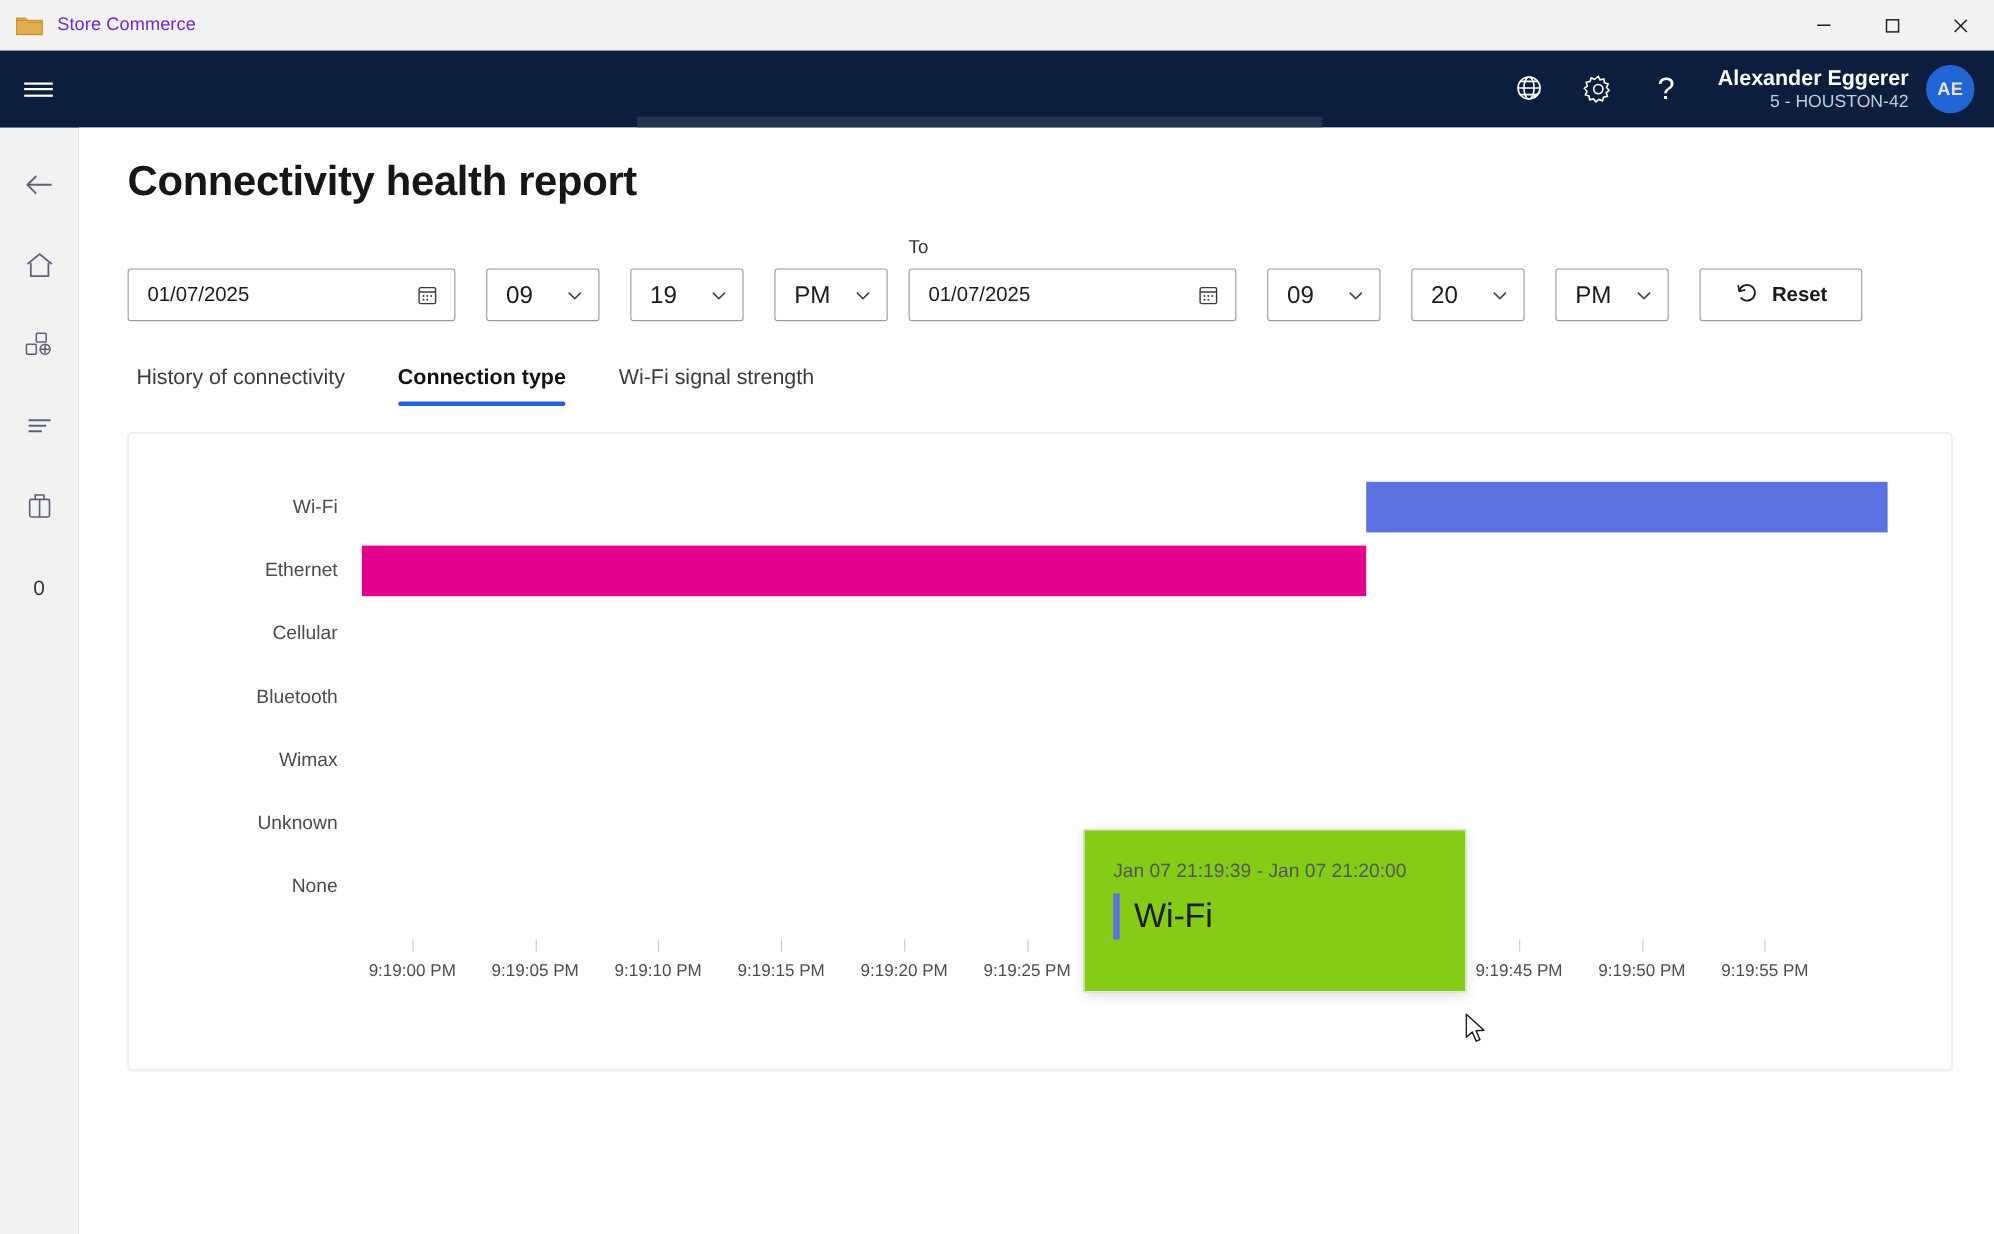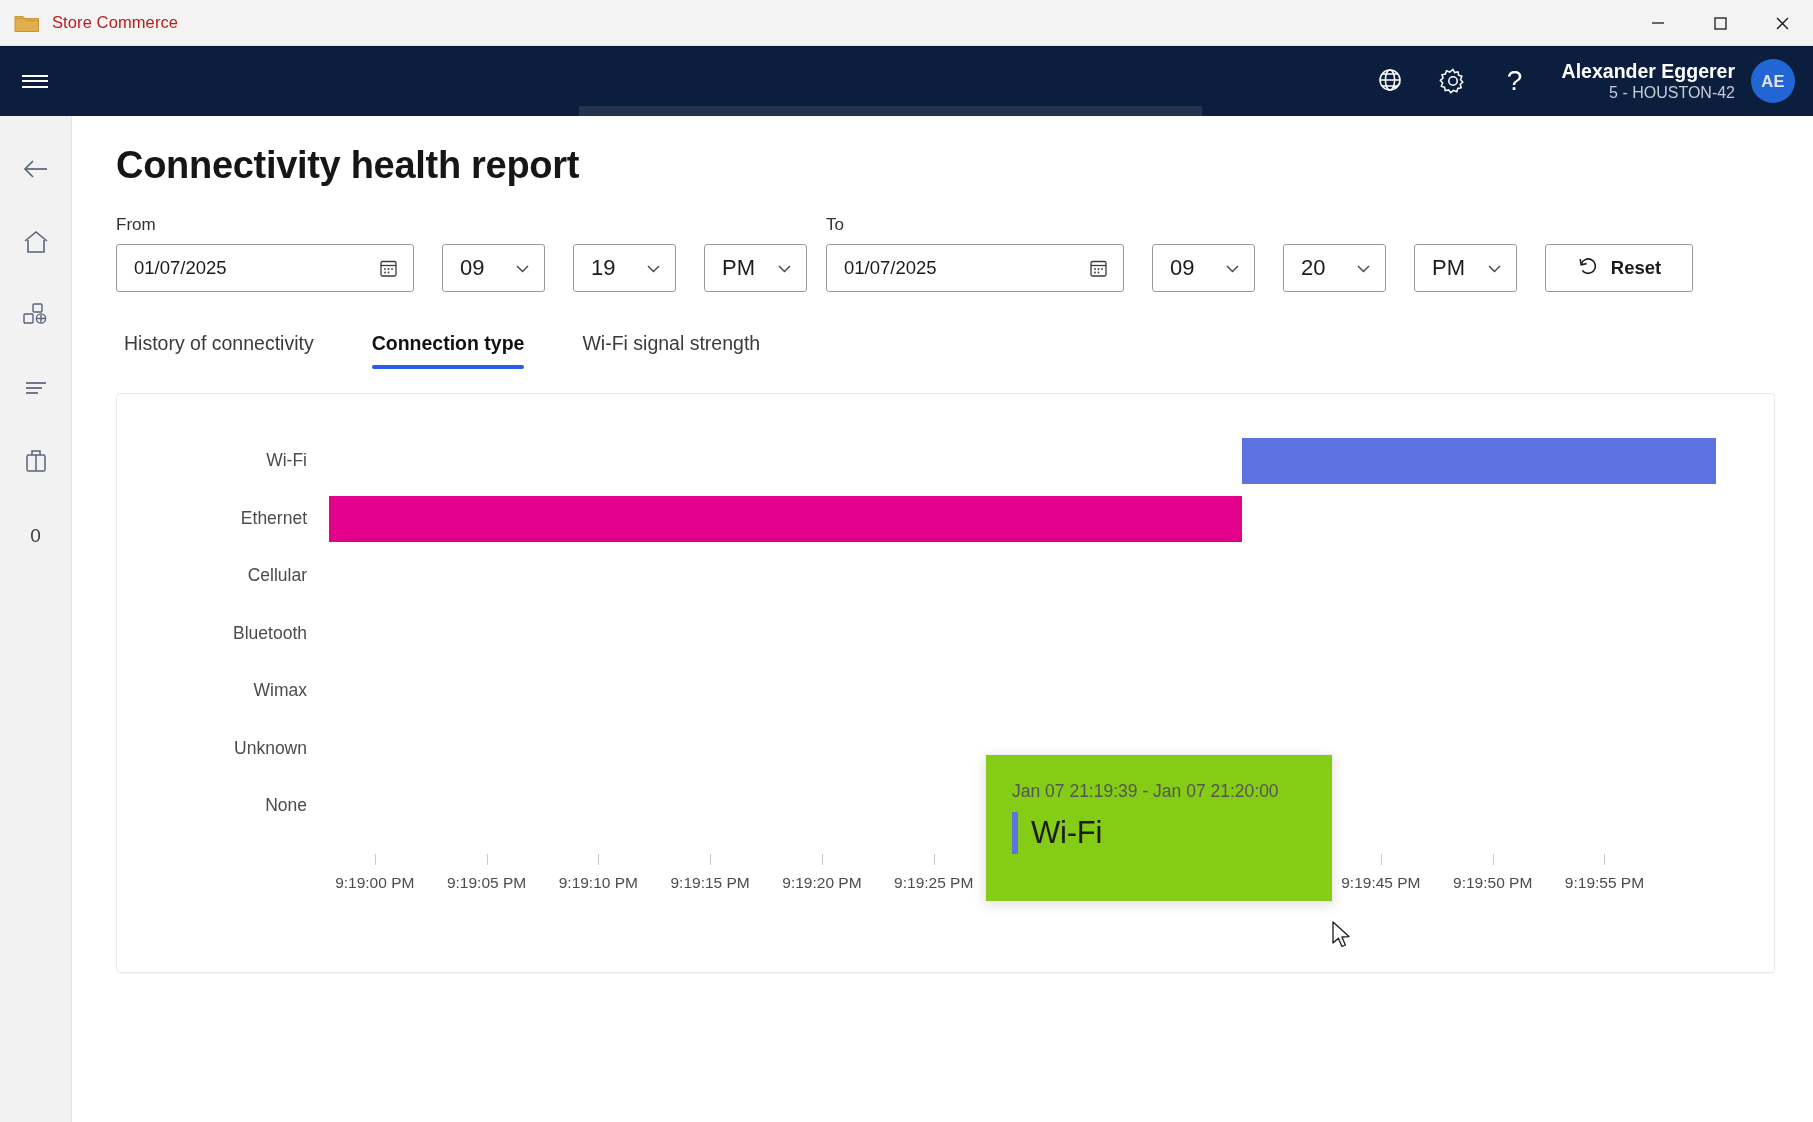--- a/index.html
+++ b/index.html
@@ -14,21 +14,21 @@
   .titlebar {
     height: 46px;
     background: #f3f3f3;
     border-bottom: 1px solid #e2e2e2;
     display: flex;
     align-items: center;
     position: relative;
   }
   .titlebar-left { display: flex; align-items: center; gap: 12px; padding-left: 14px; }
   .app-logo { width: 26px; height: 22px; position: relative; }
-  .app-title { font-size: 16.5px; color: #b91c1c; letter-spacing: .1px; }
+  .app-title { font-size: 16.5px; color: #6d28d9; letter-spacing: .1px; }
   .win-controls { position: absolute; right: 0; top: 0; height: 46px; display: flex; }
   .win-btn {
     width: 62px; height: 46px;
     display: flex; align-items: center; justify-content: center;
     cursor: default;
   }
   .win-btn svg { display: block; }
 
   
   .topnav {
@@ -145,21 +145,21 @@
     display:flex; align-items:center; justify-content:center; gap: 12px;
     cursor: pointer;
   }
   .reset-btn .rlabel { font-size: 18.5px; font-weight: 700; color: #1b1b1b; }
 
   .gap-to { width: 19px; }
 
   
   .tabs {
     display: flex; align-items: flex-start;
-    gap: 10px;
+    gap: 0px;
     margin-top: 40px;
     border-bottom: 0px;
   }
   .tab {
     font-size: 19.5px;
     color: #3b3b3b;
     padding: 0 24px 14px 24px;
     cursor: pointer;
     position: relative;
   }
@@ -374,21 +374,20 @@
     </div>
   </div>
 
   <div class="content">
 
     <div class="page-title">Connectivity health report</div>
 
     <div class="filters">
 
       <div class="fgroup">
-        <div class="flabel">From</div>
         <div class="frow">
           <div class="date-input">
             <span class="dval">01/07/2025</span>
             <span class="cal-icon">
               <svg width="21" height="21" viewBox="0 0 21 21" fill="none" stroke="#3b3b3b" stroke-width="1.3">
                 <rect x="3" y="3.5" width="15" height="14.5" rx="1.5"></rect>
                 <line x1="3" y1="7.5" x2="18" y2="7.5"></line>
                 <circle cx="7" cy="11" r="0.9" fill="#3b3b3b" stroke="none"></circle>
                 <circle cx="10.5" cy="11" r="0.9" fill="#3b3b3b" stroke="none"></circle>
                 <circle cx="14" cy="11" r="0.9" fill="#3b3b3b" stroke="none"></circle>

